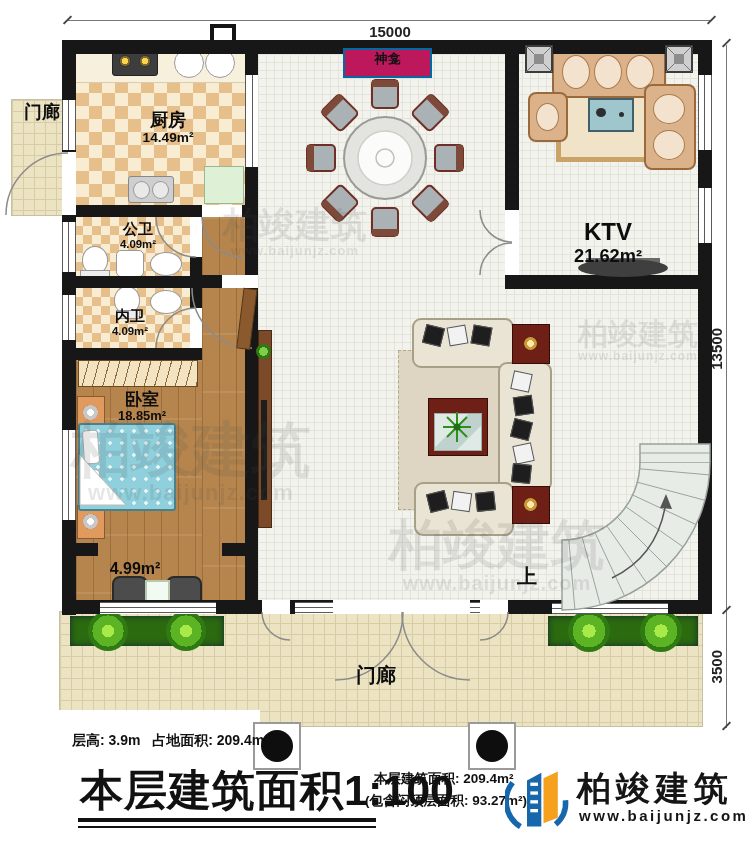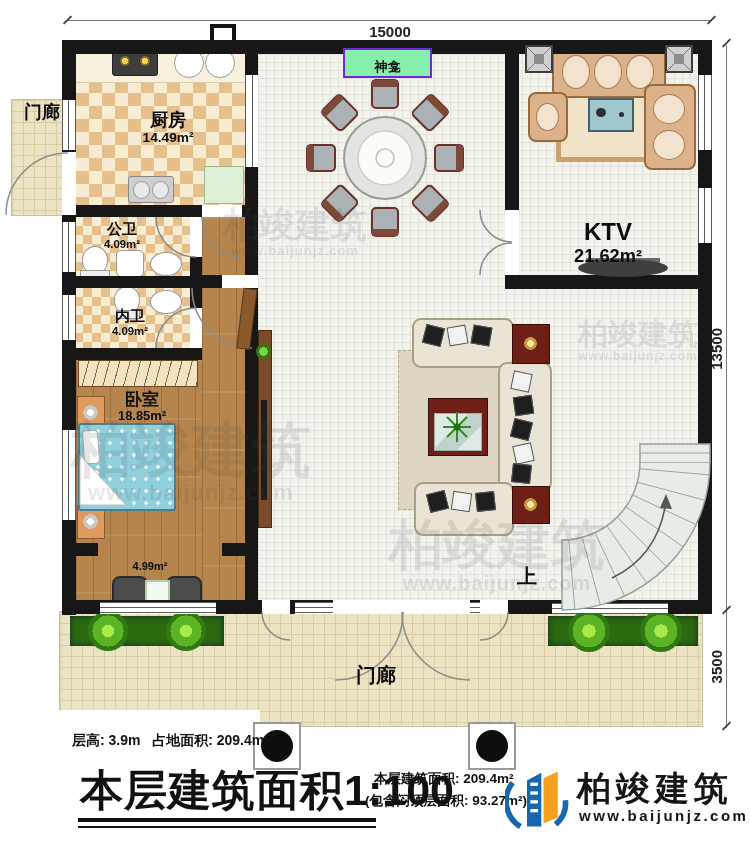--- a/index.html
+++ b/index.html
@@ -150,21 +150,21 @@
     <div style="position:absolute;left:7px;top:44px;width:30px;height:28px;background:#f3e2cd;border:1px solid #a97b4e;border-radius:50%;"></div>
   </div>
   <div class="ksofa" style="left:528px;top:92px;width:36px;height:46px;">
     <div style="position:absolute;left:6px;top:9px;width:21px;height:26px;background:#f3e2cd;border:1px solid #a97b4e;border-radius:50%;"></div>
   </div>
   <div class="furn" style="left:588px;top:98px;width:42px;height:30px;background:#9fc6cc;border:2px solid #40606a;z-index:6;">
     <div style="position:absolute;left:6px;top:8px;width:10px;height:9px;border-radius:50%;background:#2e2e2e;"></div>
     <div style="position:absolute;right:8px;top:12px;width:5px;height:5px;border-radius:50%;background:#2e2e2e;"></div>
   </div>
 
-  <div class="furn" style="left:343px;top:48px;width:85px;height:26px;background:#86efac;border:2px solid #6d28d9;z-index:12;display:flex;align-items:flex-end;justify-content:center;">
+  <div class="furn" style="left:343px;top:48px;width:85px;height:26px;background:#be185d;border:2px solid #0369a1;z-index:12;display:flex;align-items:flex-start;justify-content:center;">
     <span style="font-weight:700;font-size:13px;">神龛</span>
   </div>
 
   <div class="abs" style="left:210px;top:24px;width:18px;height:19px;background:#fff;border:4px solid #141414;z-index:9;"></div>
 
   <div class="wall" style="left:62px;top:40px;width:650px;height:14px;"></div>
   <div class="wall" style="left:62px;top:40px;width:14px;height:575px;"></div>
   <div class="wall" style="left:698px;top:40px;width:14px;height:574px;"></div>
   <div class="wall" style="left:62px;top:600px;width:650px;height:14px;"></div>
   <div class="wall" style="left:245px;top:40px;width:13px;height:177px;"></div>
@@ -307,30 +307,30 @@
         <line x1="457" y1="427" x2="447" y2="437"></line>
       <circle cx="457" cy="427" r="3.5" fill="#1e6f10" stroke="none"></circle>
     </g>
 
     <polygon points="80,455 126,505 80,505" fill="#ffffff" stroke="#bbb"></polygon>
   </svg>
 
   <div class="lbl" style="left:118px;top:110px;width:100px;font-size:18px;">
     <span>厨房</span><span class="ar">14.49m²</span>
   </div>
-  <div class="lbl" style="left:77px;top:221px;width:90px;font-size:15px;">
+  <div class="lbl" style="left:93px;top:221px;width:90px;font-size:15px;">
     <span>公卫</span><span class="ar">4.09m²</span>
   </div>
   <div class="lbl" style="left:85px;top:308px;width:90px;font-size:15px;">
     <span>内卫</span><span class="ar">4.09m²</span>
   </div>
   <div class="lbl" style="left:92px;top:390px;width:100px;font-size:17px;">
     <span>卧室</span><span class="ar">18.85m²</span>
   </div>
-  <div class="lbl" style="left:105px;top:560px;width:90px;font-size:11px;">
+  <div class="lbl" style="left:90px;top:560px;width:90px;font-size:16px;">
     <span>4.99m²</span>
   </div>
   <div class="lbl" style="left:558px;top:172px;width:100px;font-size:24px;margin-top:47px;">
     <span>KTV</span><span class="ar">21.62m²</span>
   </div>
   <div class="lbl" style="left:14px;top:102px;width:56px;font-size:18px;">
     <span>门廊</span>
   </div>
   <div class="lbl" style="left:340px;top:664px;width:72px;font-size:20px;">
     <span>门廊</span>

